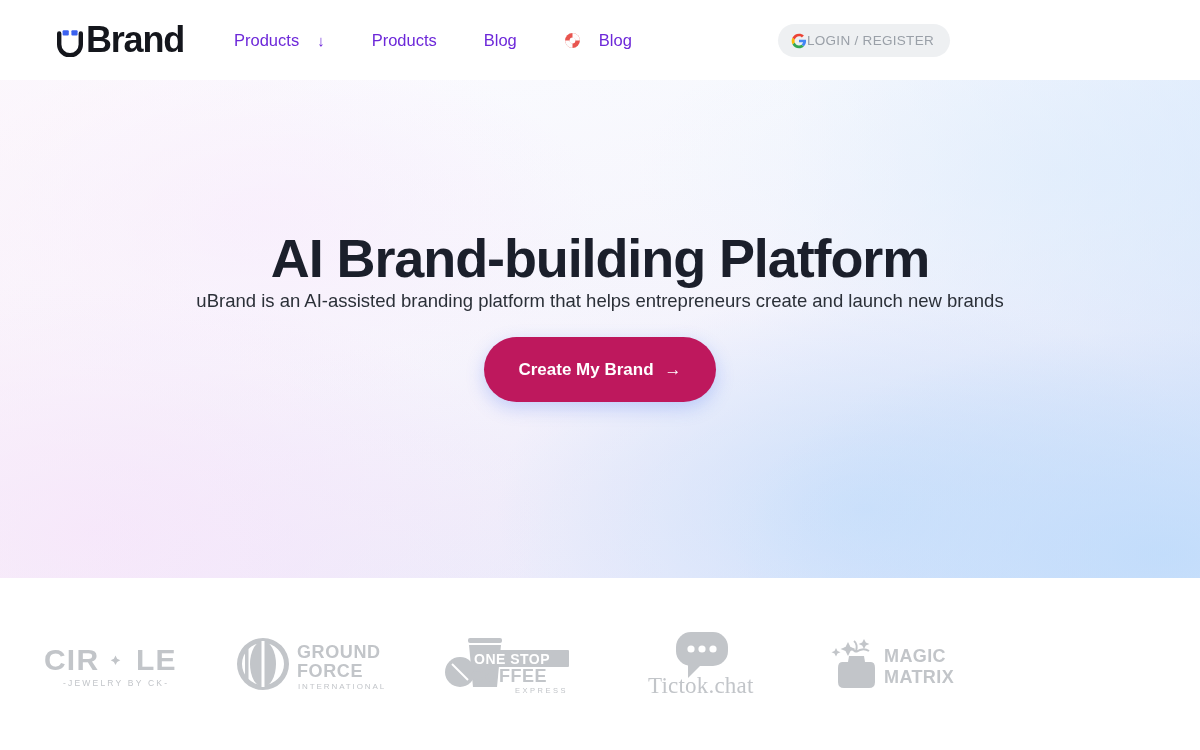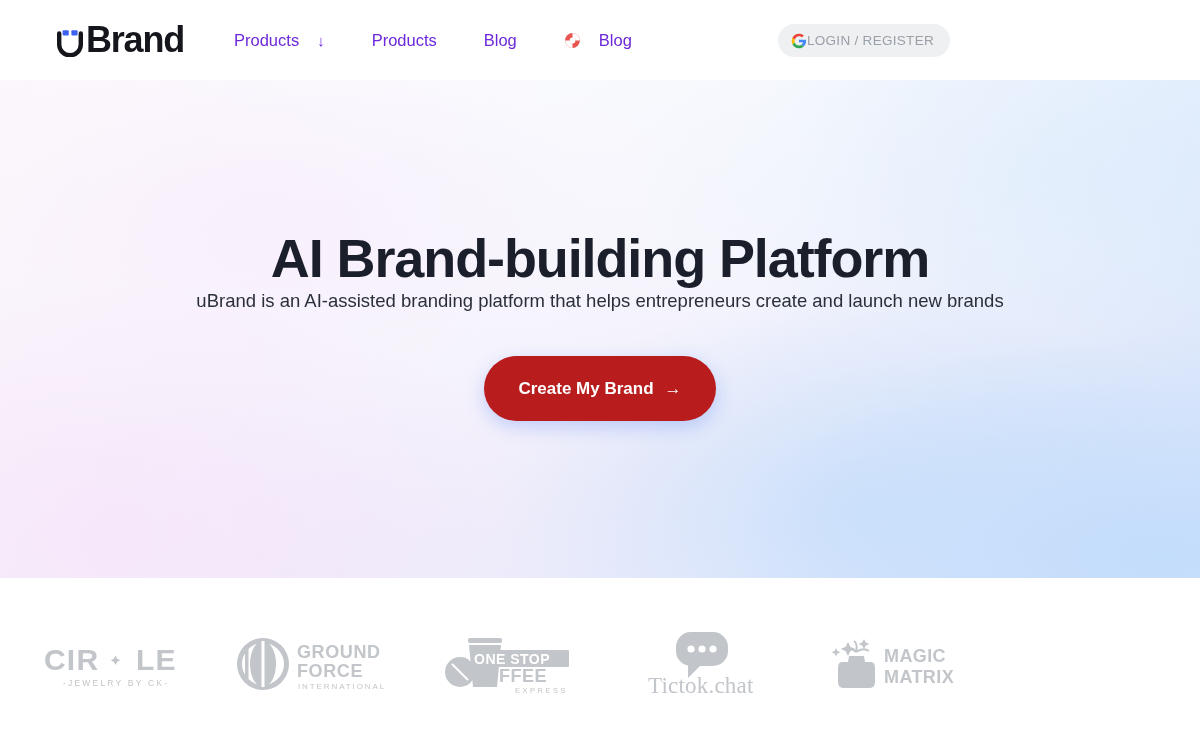--- a/index.html
+++ b/index.html
@@ -158,24 +158,24 @@
     text-align: center;
   }
   .hero-subtitle {
     font-size: 18.5px;
     color: #2b3038;
     text-align: center;
     line-height: 1.4;
   }
 
   .cta-btn {
-    margin-top: 42px;
+    margin-top: 23px;
     height: 65px;
     padding: 0 34px;
-    background: #b91c1c;
+    background: #be185d;
     border: none;
     border-radius: 34px;
     color: #ffffff;
     font-size: 17px;
     font-weight: bold;
     font-family: "Liberation Sans", sans-serif;
     display: flex;
     align-items: center;
     gap: 11px;
     cursor: pointer;

